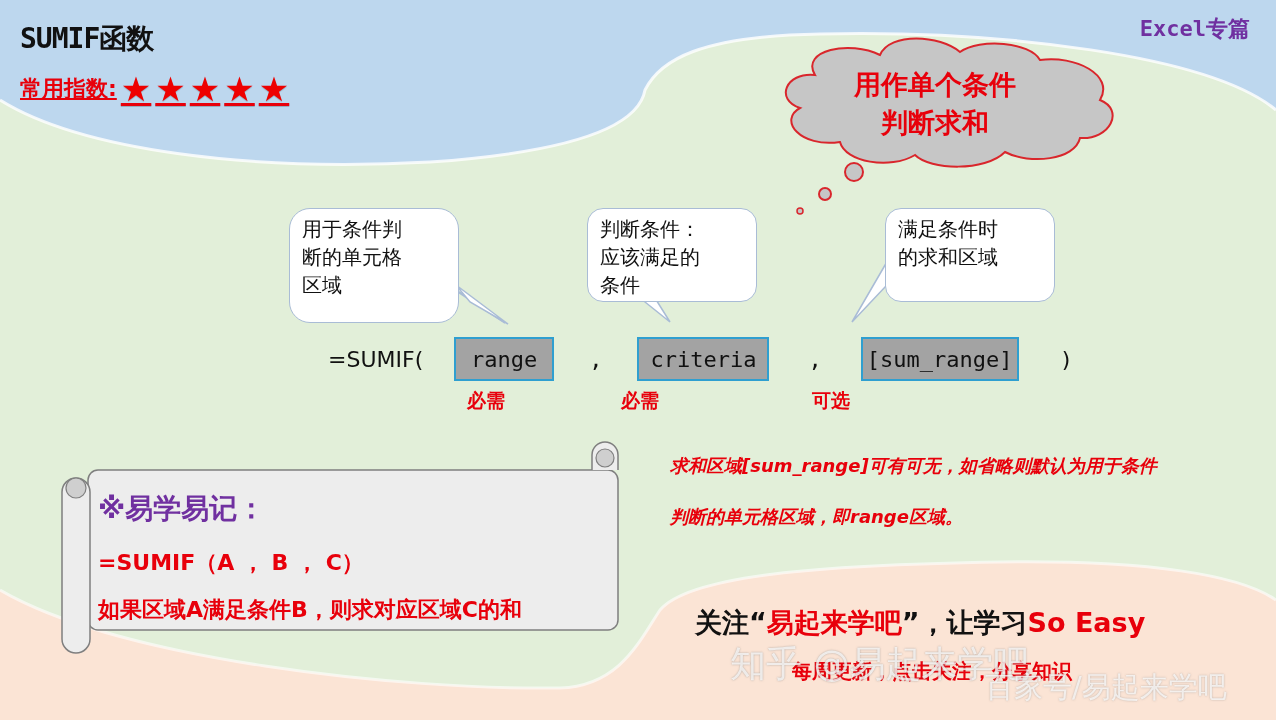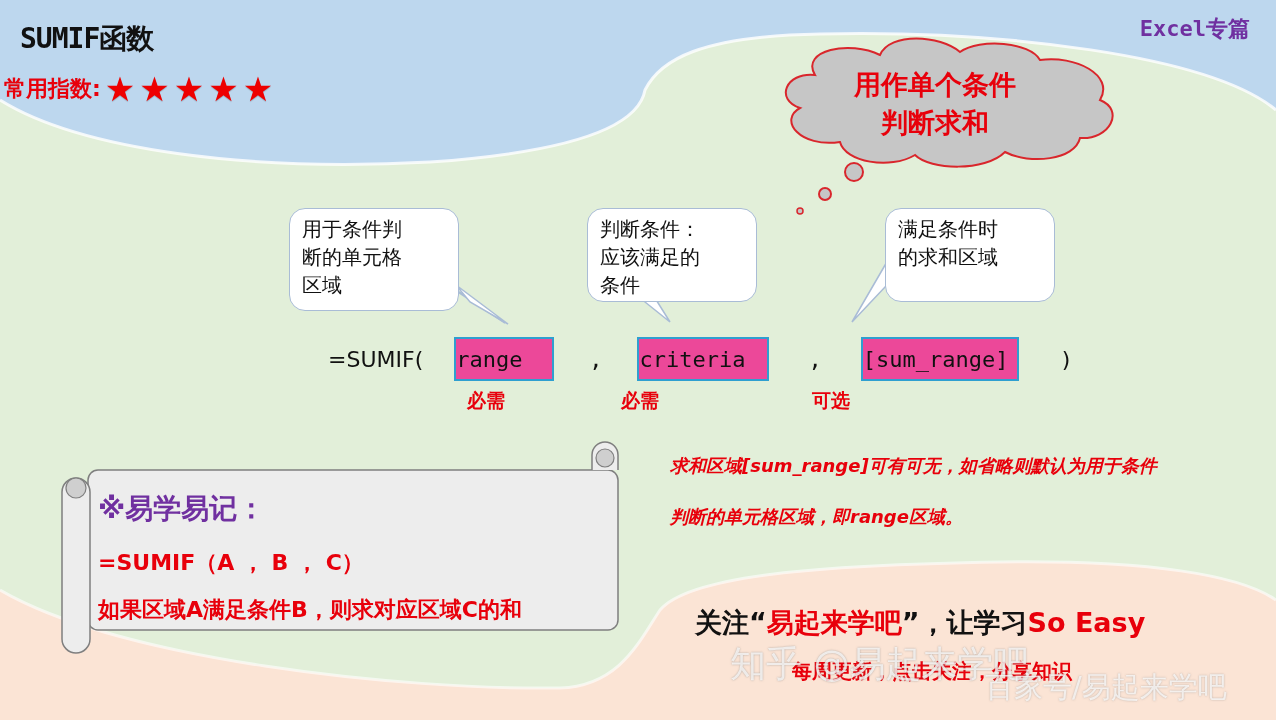--- a/index.html
+++ b/index.html
@@ -1,27 +1,27 @@
 <!DOCTYPE html>
 <html><head>
 <meta charset="utf-8">
 <style>
   html,body{margin:0;padding:0;}
   body{width:1276px;height:720px;position:relative;overflow:hidden;background:#e2efd9;font-family:"DejaVu Sans","Liberation Sans",sans-serif;}
   .abs{position:absolute;}
   #bg-svg{position:absolute;left:0;top:0;width:1276px;height:720px;}
   .title{left:20px;top:20px;font-size:28px;font-weight:bold;color:#111;letter-spacing:-1px;font-family:"DejaVu Sans Mono","Liberation Mono",monospace;}
   .title .cn{font-family:"DejaVu Sans",sans-serif;text-align:right;}
-  .rating{left:4px;top:72px;font-size:22px;font-weight:bold;color:#e8000b;display:flex;align-items:center;}
+  .rating{left:20px;top:72px;font-size:22px;font-weight:bold;color:#e8000b;display:flex;align-items:center;text-decoration:underline;}
   .star{color:#ee0000;font-size:34px;line-height:34px;margin-left:4px;text-shadow:0 1px 1px rgba(0,0,0,.2);}
   .series{right:26px;top:14px;font-size:22px;font-weight:bold;color:#7030a0;font-family:"DejaVu Sans Mono",monospace;}
   .cloud-text{left:820px;top:66px;width:230px;text-align:center;font-size:27px;font-weight:bold;color:#e8000b;line-height:38px;}
   .callout{background:#fff;border:1.5px solid #a9bcd6;border-radius:16px;font-size:20px;color:#111;line-height:28px;padding:6px 12px;box-sizing:border-box;}
   .formula{top:335px;left:328px;height:48px;display:flex;align-items:center;font-size:22px;color:#111;font-family:"DejaVu Sans Mono","Liberation Mono",monospace;gap:21px;}
-  .argbox{border:2px solid #2f9fd0;background:#ec4899;height:44px;display:flex;align-items:center;box-sizing:border-box;}
+  .argbox{border:2px solid #2f9fd0;background:#a3a3a3;height:44px;display:flex;align-items:center;justify-content:center;box-sizing:border-box;}
   .req{font-size:19px;font-weight:bold;color:#e8000b;text-align:center;}
   .note{left:670px;font-size:18px;font-weight:bold;font-style:italic;color:#e8000b;}
   .scroll-title{left:98px;top:490px;font-size:28px;font-weight:bold;color:#7030a0;}
   .scroll-line{left:98px;font-size:22px;font-weight:bold;color:#e8000b;}
   .follow{left:695px;top:605px;font-size:27px;font-weight:bold;color:#111;}
   .follow .red{color:#e8000b;}
   .weekly{left:792px;top:658px;font-size:20px;font-weight:bold;color:#e8000b;}
   .wm1{left:730px;top:640px;font-size:36px;color:rgba(255,255,255,.75);text-shadow:0 0 2px rgba(120,120,120,.6);}
   .wm2{left:985px;top:668px;font-size:29px;color:rgba(255,255,255,.75);text-shadow:0 0 2px rgba(120,120,120,.5);}
 </style>
@@ -69,21 +69,21 @@
   <span class="star">★</span>
 </div>
 
 <div class="abs series">Excel专篇</div>
 
 <div class="abs cloud-text">
   <div>用作单个条件</div>
   <div>判断求和</div>
 </div>
 
-<div class="abs callout" style="left:289px;top:208px;width:170px;height:103px;">
+<div class="abs callout" style="left:289px;top:208px;width:170px;height:115px;border-radius:21px;">
   <div>用于条件判</div>
   <div>断的单元格</div>
   <div>区域</div>
 </div>
 <div class="abs callout" style="left:587px;top:208px;width:170px;height:94px;">
   <div>判断条件：</div>
   <div>应该满足的</div>
   <div>条件</div>
 </div>
 <div class="abs callout" style="left:885px;top:208px;width:170px;height:94px;">

